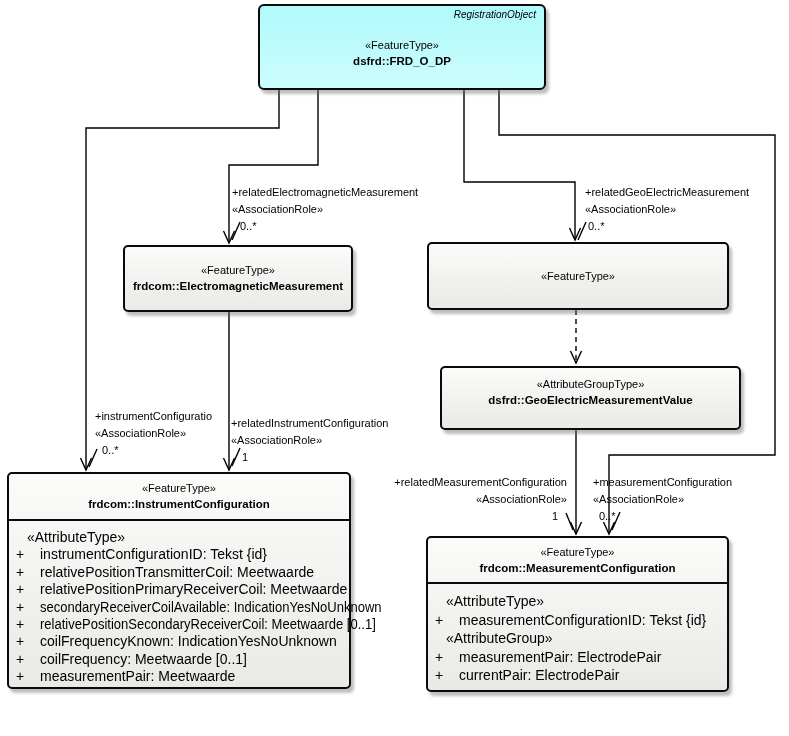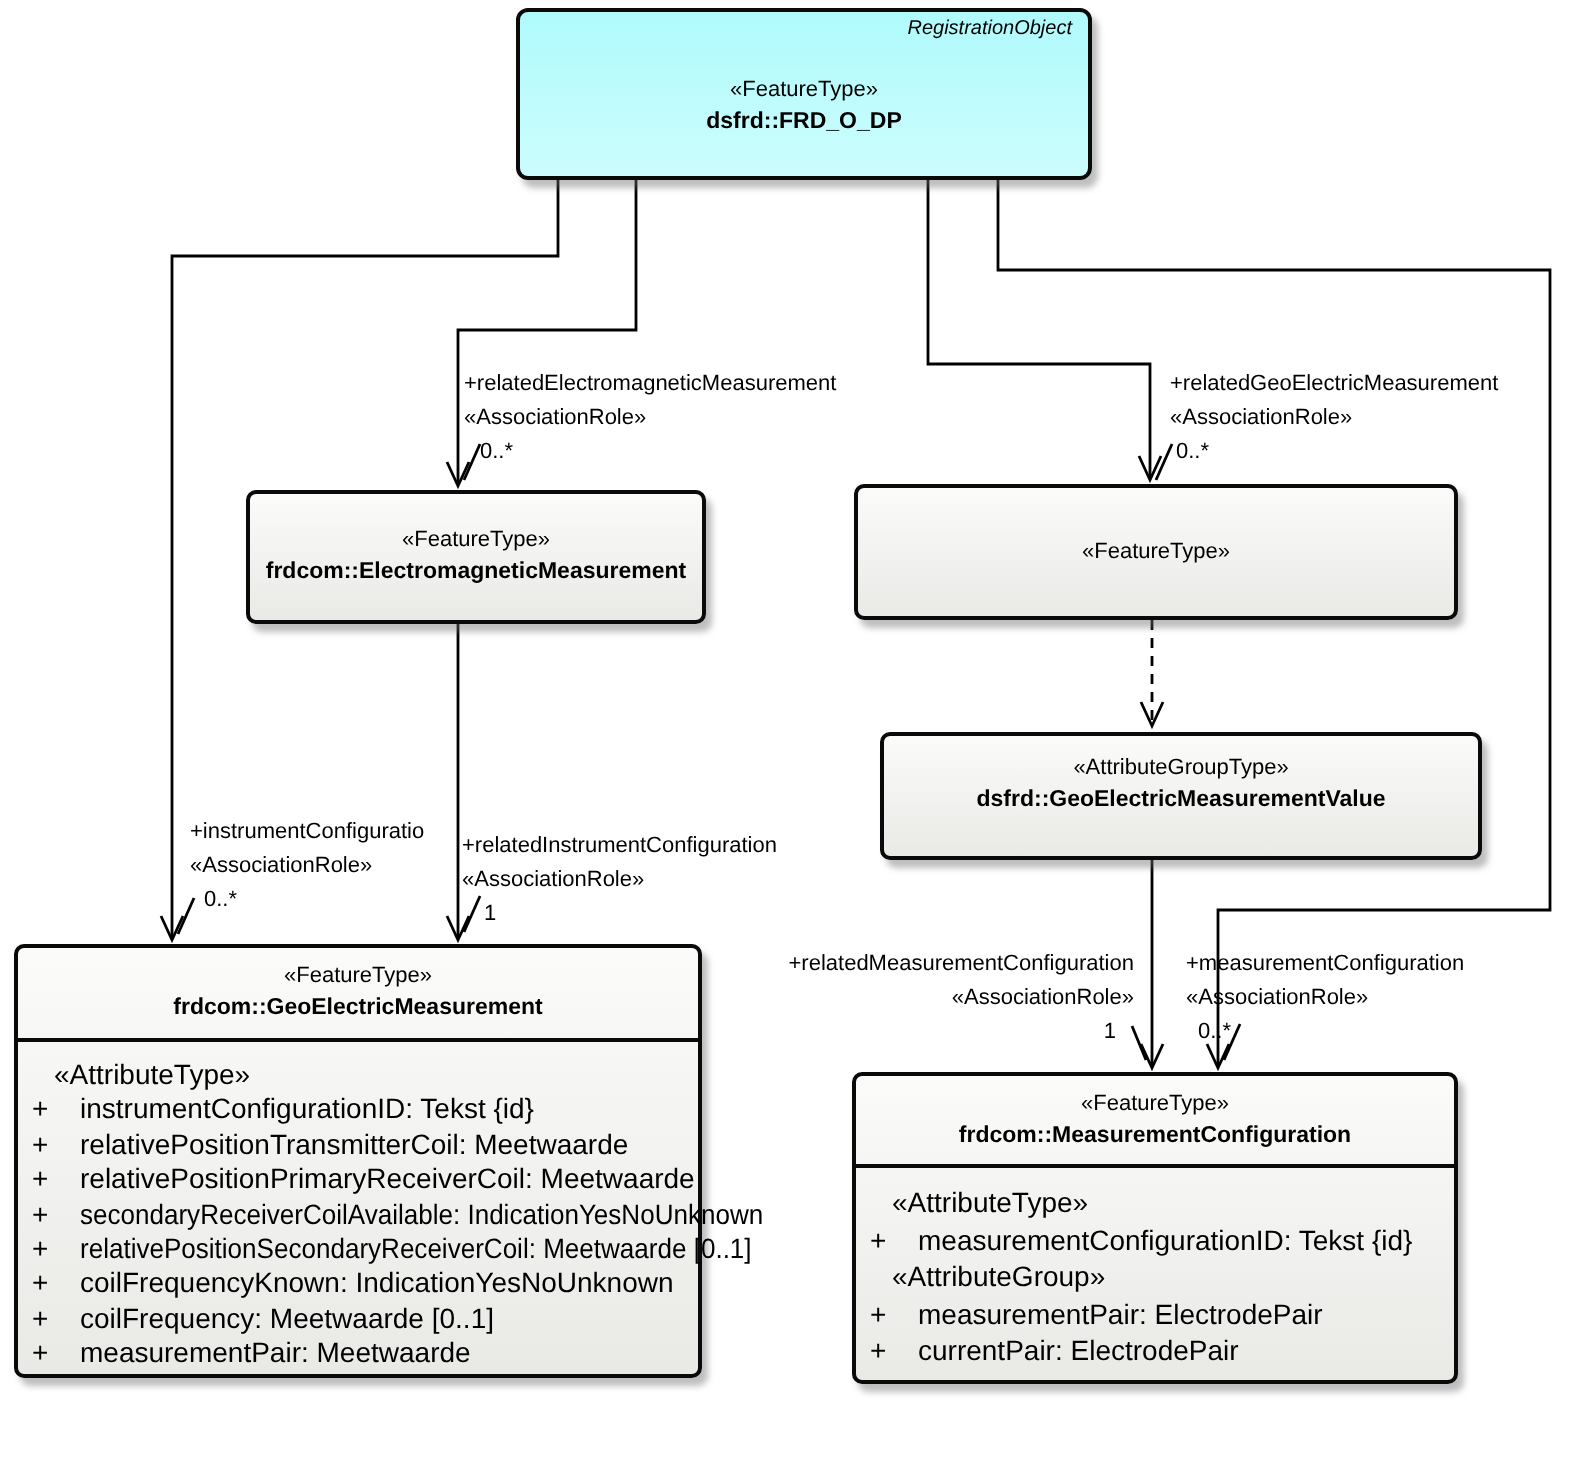--- a/index.html
+++ b/index.html
@@ -98,21 +98,21 @@
   </div>
 
   <div class="uml-box box-head" style="left:428px;top:366px;width:301px;height:64px;padding-bottom:12px;margin-left:12px;">
     <div class="stereo">«AttributeGroupType»</div>
     <div class="bname">dsfrd::GeoElectricMeasurementValue</div>
   </div>
 
   <div class="uml-box" style="left:7px;top:472px;width:344px;height:217px;">
     <div class="box-head" style="height:45px;">
       <div class="stereo">«FeatureType»</div>
-      <div class="bname">frdcom::GeoElectricMeasurement</div>
+      <div class="bname">frdcom::InstrumentConfiguration</div>
     </div>
     <div class="sep"></div>
     <div class="attrs">
       <div class="attr-header">«AttributeType»</div>
       <div class="attr-row">
         <span class="vis">+</span>
         <span>instrumentConfigurationID: Tekst {id}</span>
       </div>
       <div class="attr-row">
         <span class="vis">+</span>

